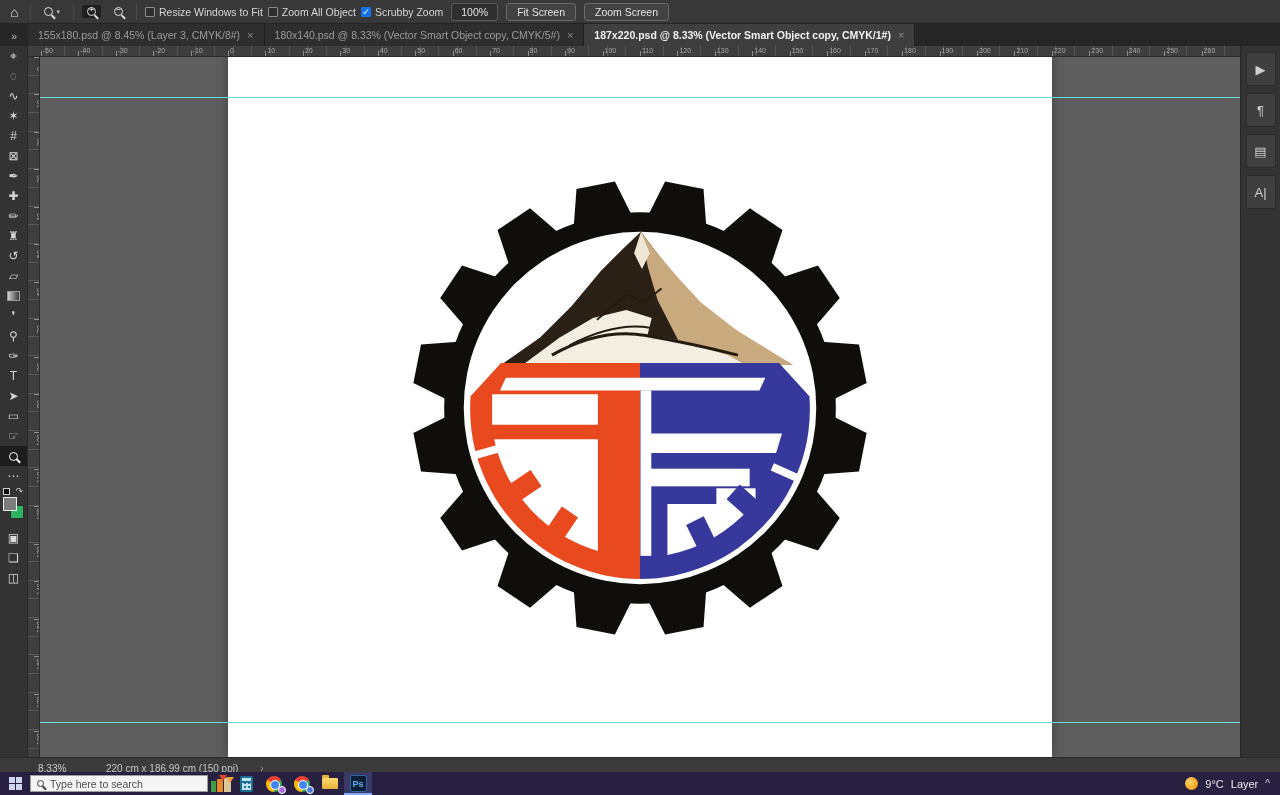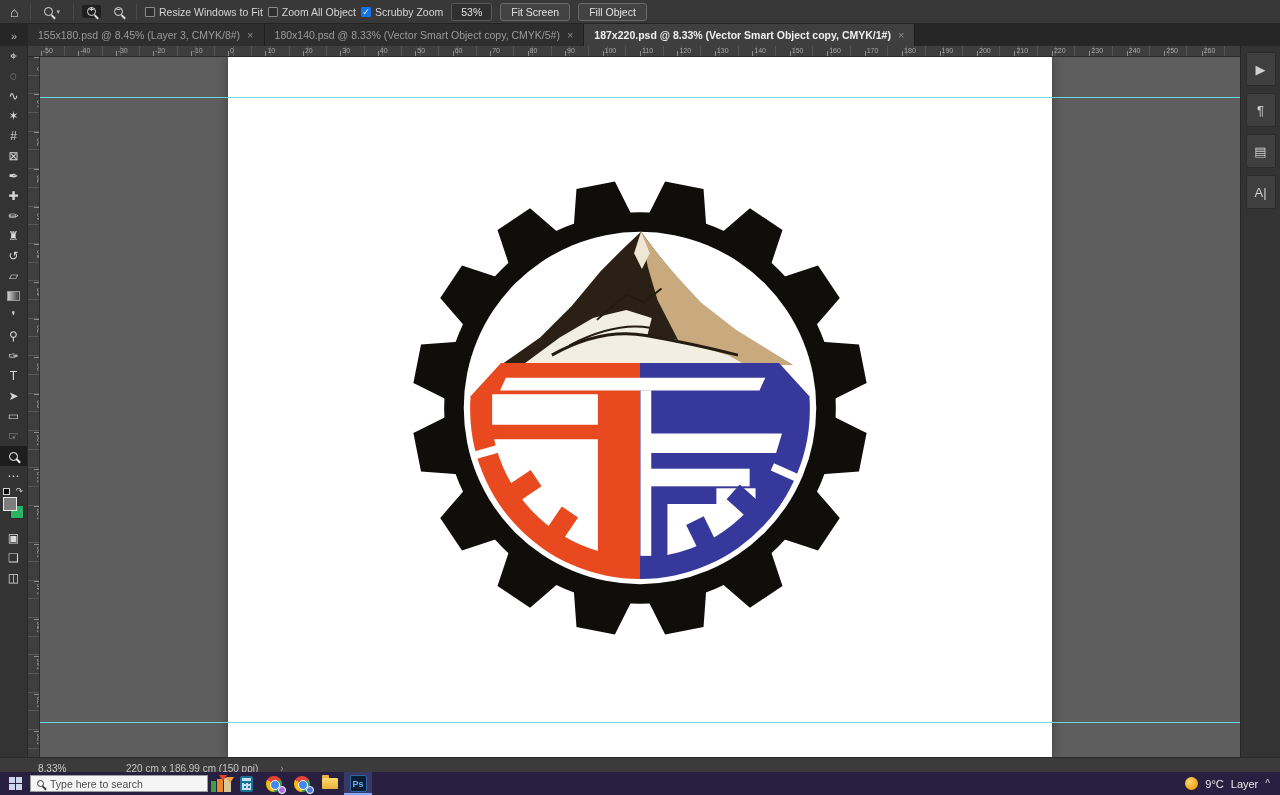--- a/index.html
+++ b/index.html
@@ -58,21 +58,21 @@
   #logo-wrap{position:absolute;left:177px;top:116px;width:470px;height:470px;}
   svg{display:block;}
 
   
   #right-dock{position:absolute;left:1240px;top:46px;width:40px;height:711px;background:#333333;border-left:1px solid #262626;display:flex;flex-direction:column;align-items:center;padding-top:6px;gap:7px;}
   .dock-btn{width:30px;height:34px;background:#3f3f3f;border:1px solid #2b2b2b;border-radius:2px;color:#d0d0d0;display:flex;align-items:center;justify-content:center;font-size:13px;}
 
   
   #status-bar{position:absolute;left:0;top:757px;width:1280px;height:22px;background:#3b3b3b;border-top:1px solid #2a2a2a;display:flex;align-items:center;color:#cccccc;font-size:10px;}
   #status-zoom{margin-left:38px;min-width:48px;}
-  #status-info{margin-left:40px;color:#c4c4c4;text-align:center;}
+  #status-info{margin-left:20px;color:#c4c4c4;text-align:center;}
   #status-arrow{margin-left:22px;color:#9a9a9a;font-size:10px;}
 
   
   #taskbar{position:absolute;left:0;top:772px;width:1280px;height:23px;background:#272040;display:flex;align-items:center;color:#eaeaea;}
   #start-btn{width:30px;height:100%;display:flex;align-items:center;justify-content:center;}
   .win-grid{display:grid;grid-template-columns:6px 6px;grid-template-rows:6px 6px;gap:1px;}
   .win-grid span{background:#cdd6ee;display:block;}
   #search-box{width:178px;height:17px;background:#f5f5f5;border:1px solid #9d9d9d;display:flex;align-items:center;gap:6px;padding:0 6px;color:#4c4c4c;font-size:10.5px;}
   #search-box .mag{width:7px;height:7px;border-color:#3c3c3c;color:#3c3c3c;}
   .fest{position:relative;width:22px;height:18px;margin-left:2px;}
@@ -129,24 +129,24 @@
         </span>
         <span class="cb">
           <span class="box"></span>
           <span>Zoom All Object</span>
         </span>
         <span class="cb">
           <span class="box checked">✓</span>
           <span>Scrubby Zoom</span>
         </span>
       </span>
-    <span class="zoomval">53%</span>
+    <span class="zoomval">100%</span>
     <span id="opt-buttons" style="display:flex;gap:8px;align-items:flex-start;">
         <span class="pillbtn">Fit Screen</span>
-        <span class="pillbtn">Fill Object</span>
+        <span class="pillbtn">Zoom Screen</span>
       </span>
   </div>
 
   <div id="tab-bar">
     <span id="tab-overflow">»</span>
     <span id="tabs" style="display:flex;height:22px;">
         <div class="doc-tab">
           <span>155x180.psd @ 8.45% (Layer 3, CMYK/8#)</span>
           <span class="close">×</span>
         </div>

